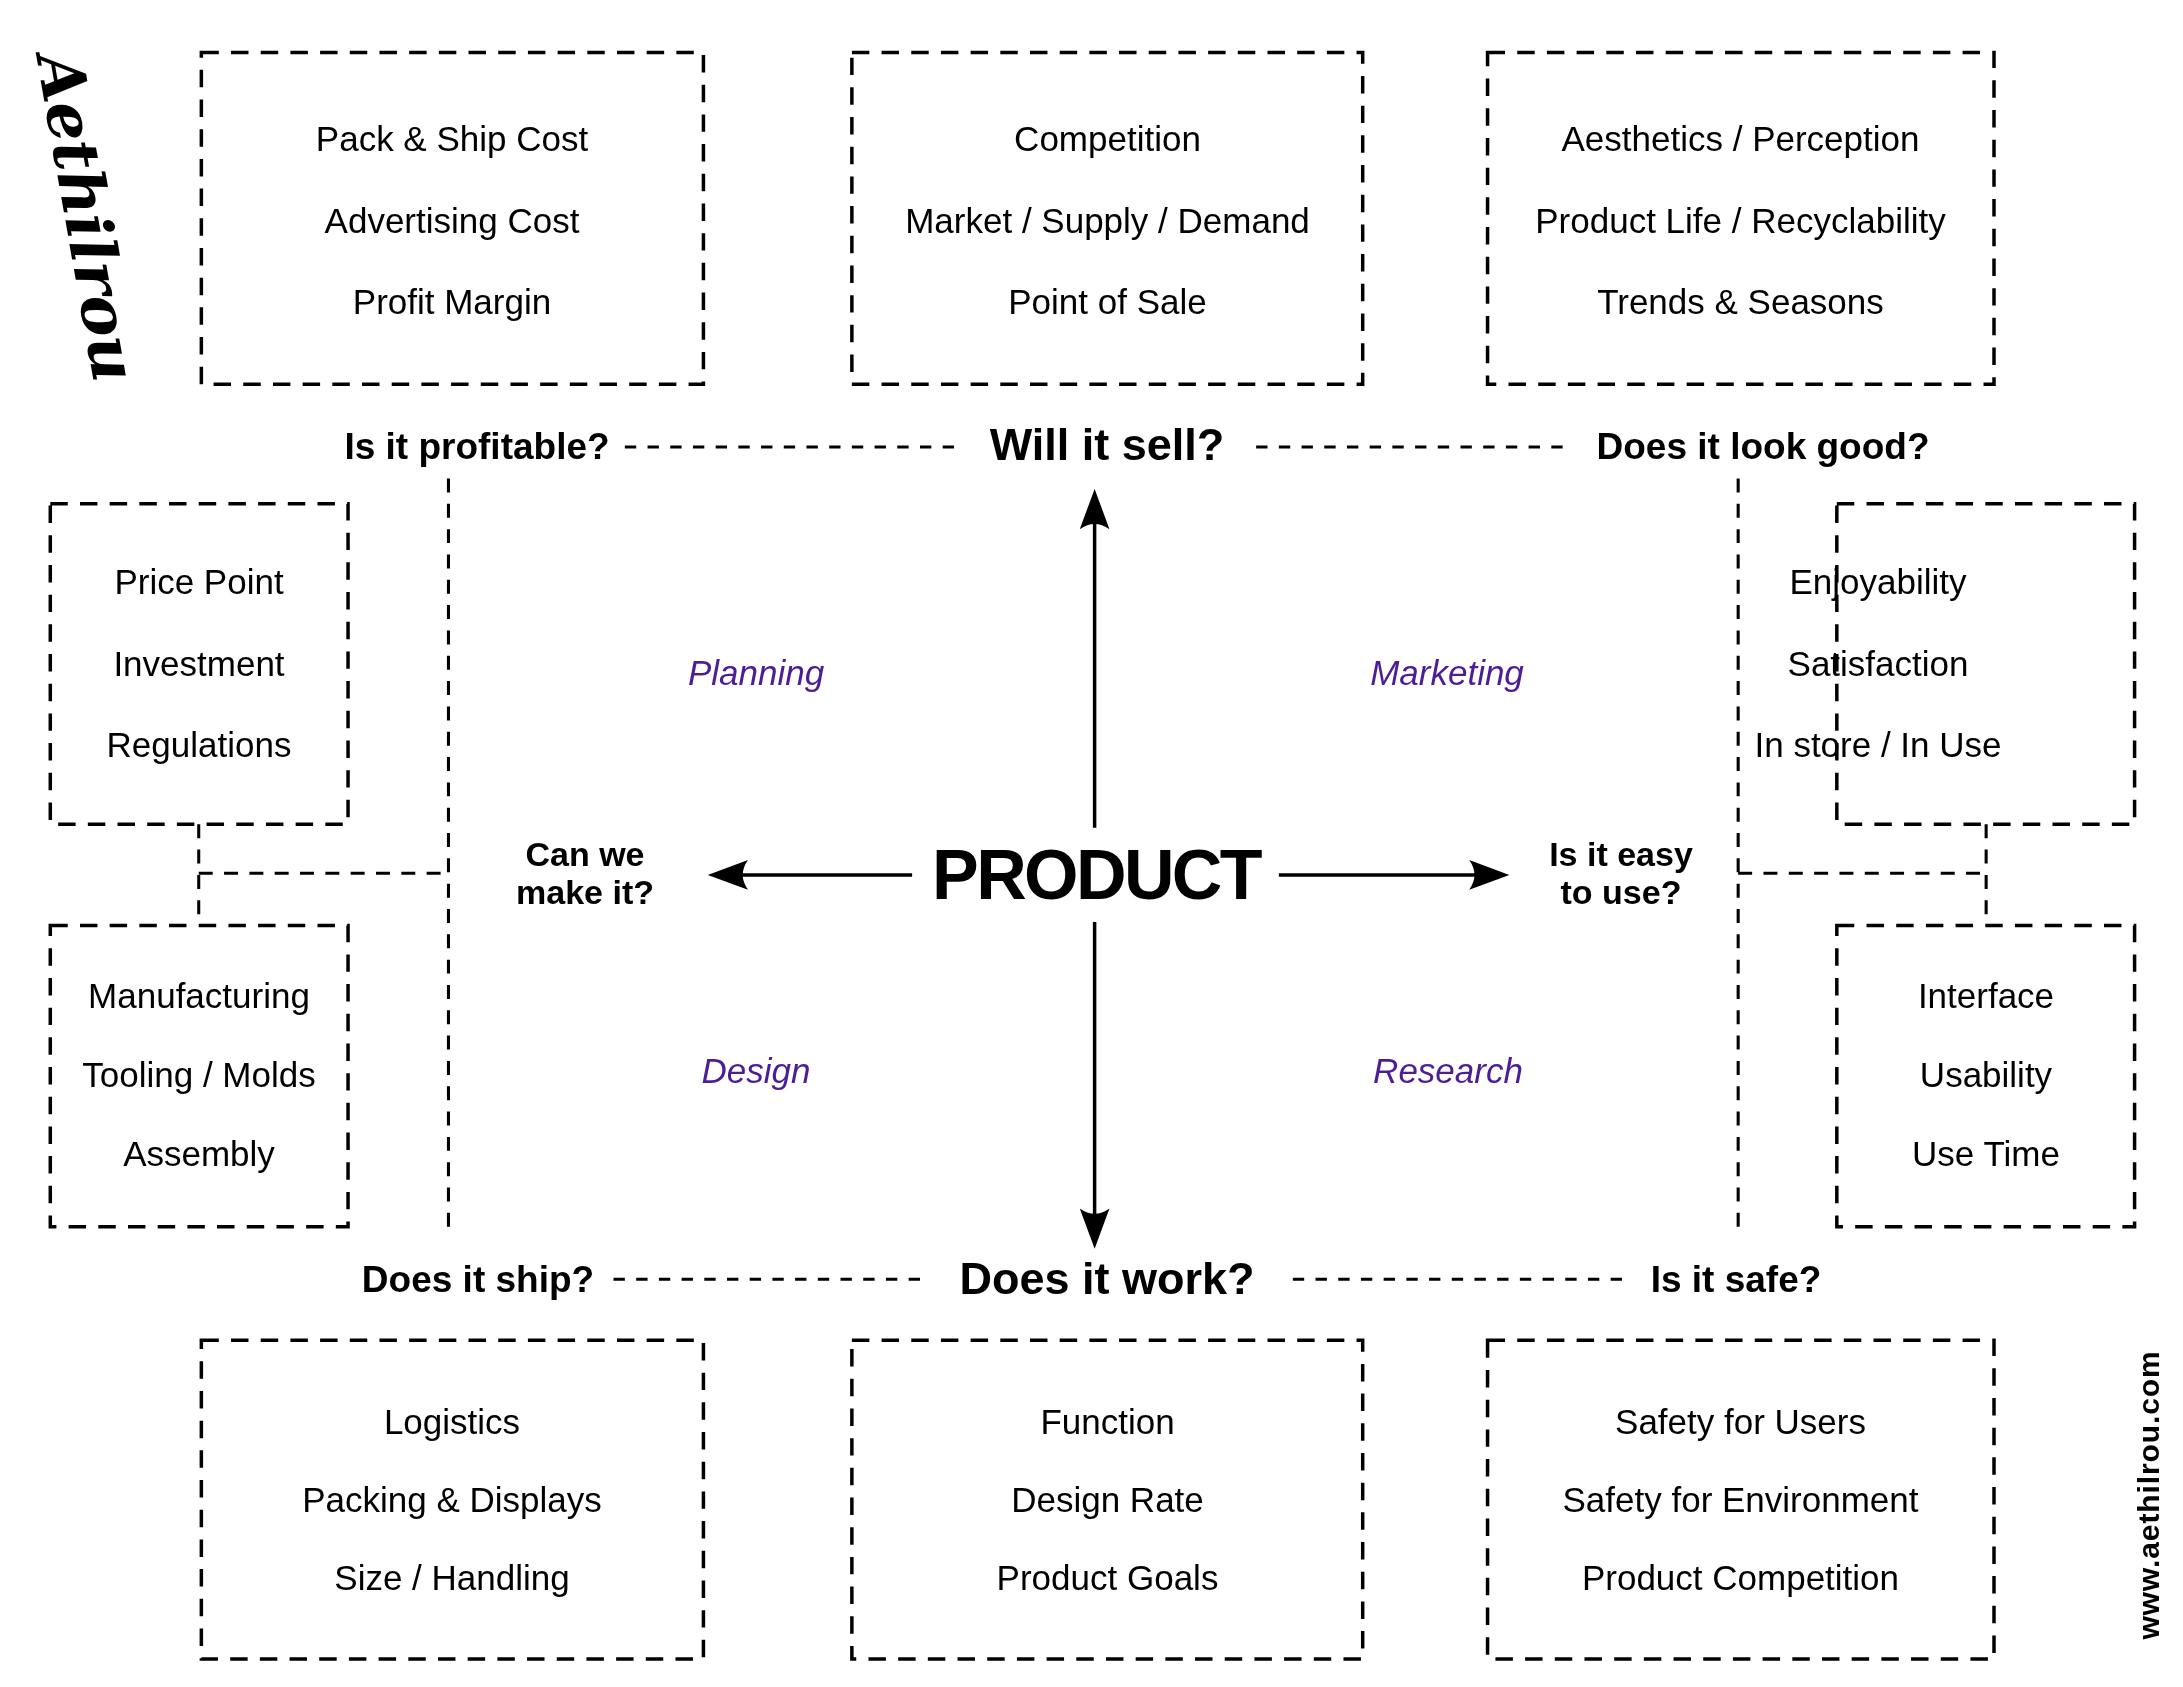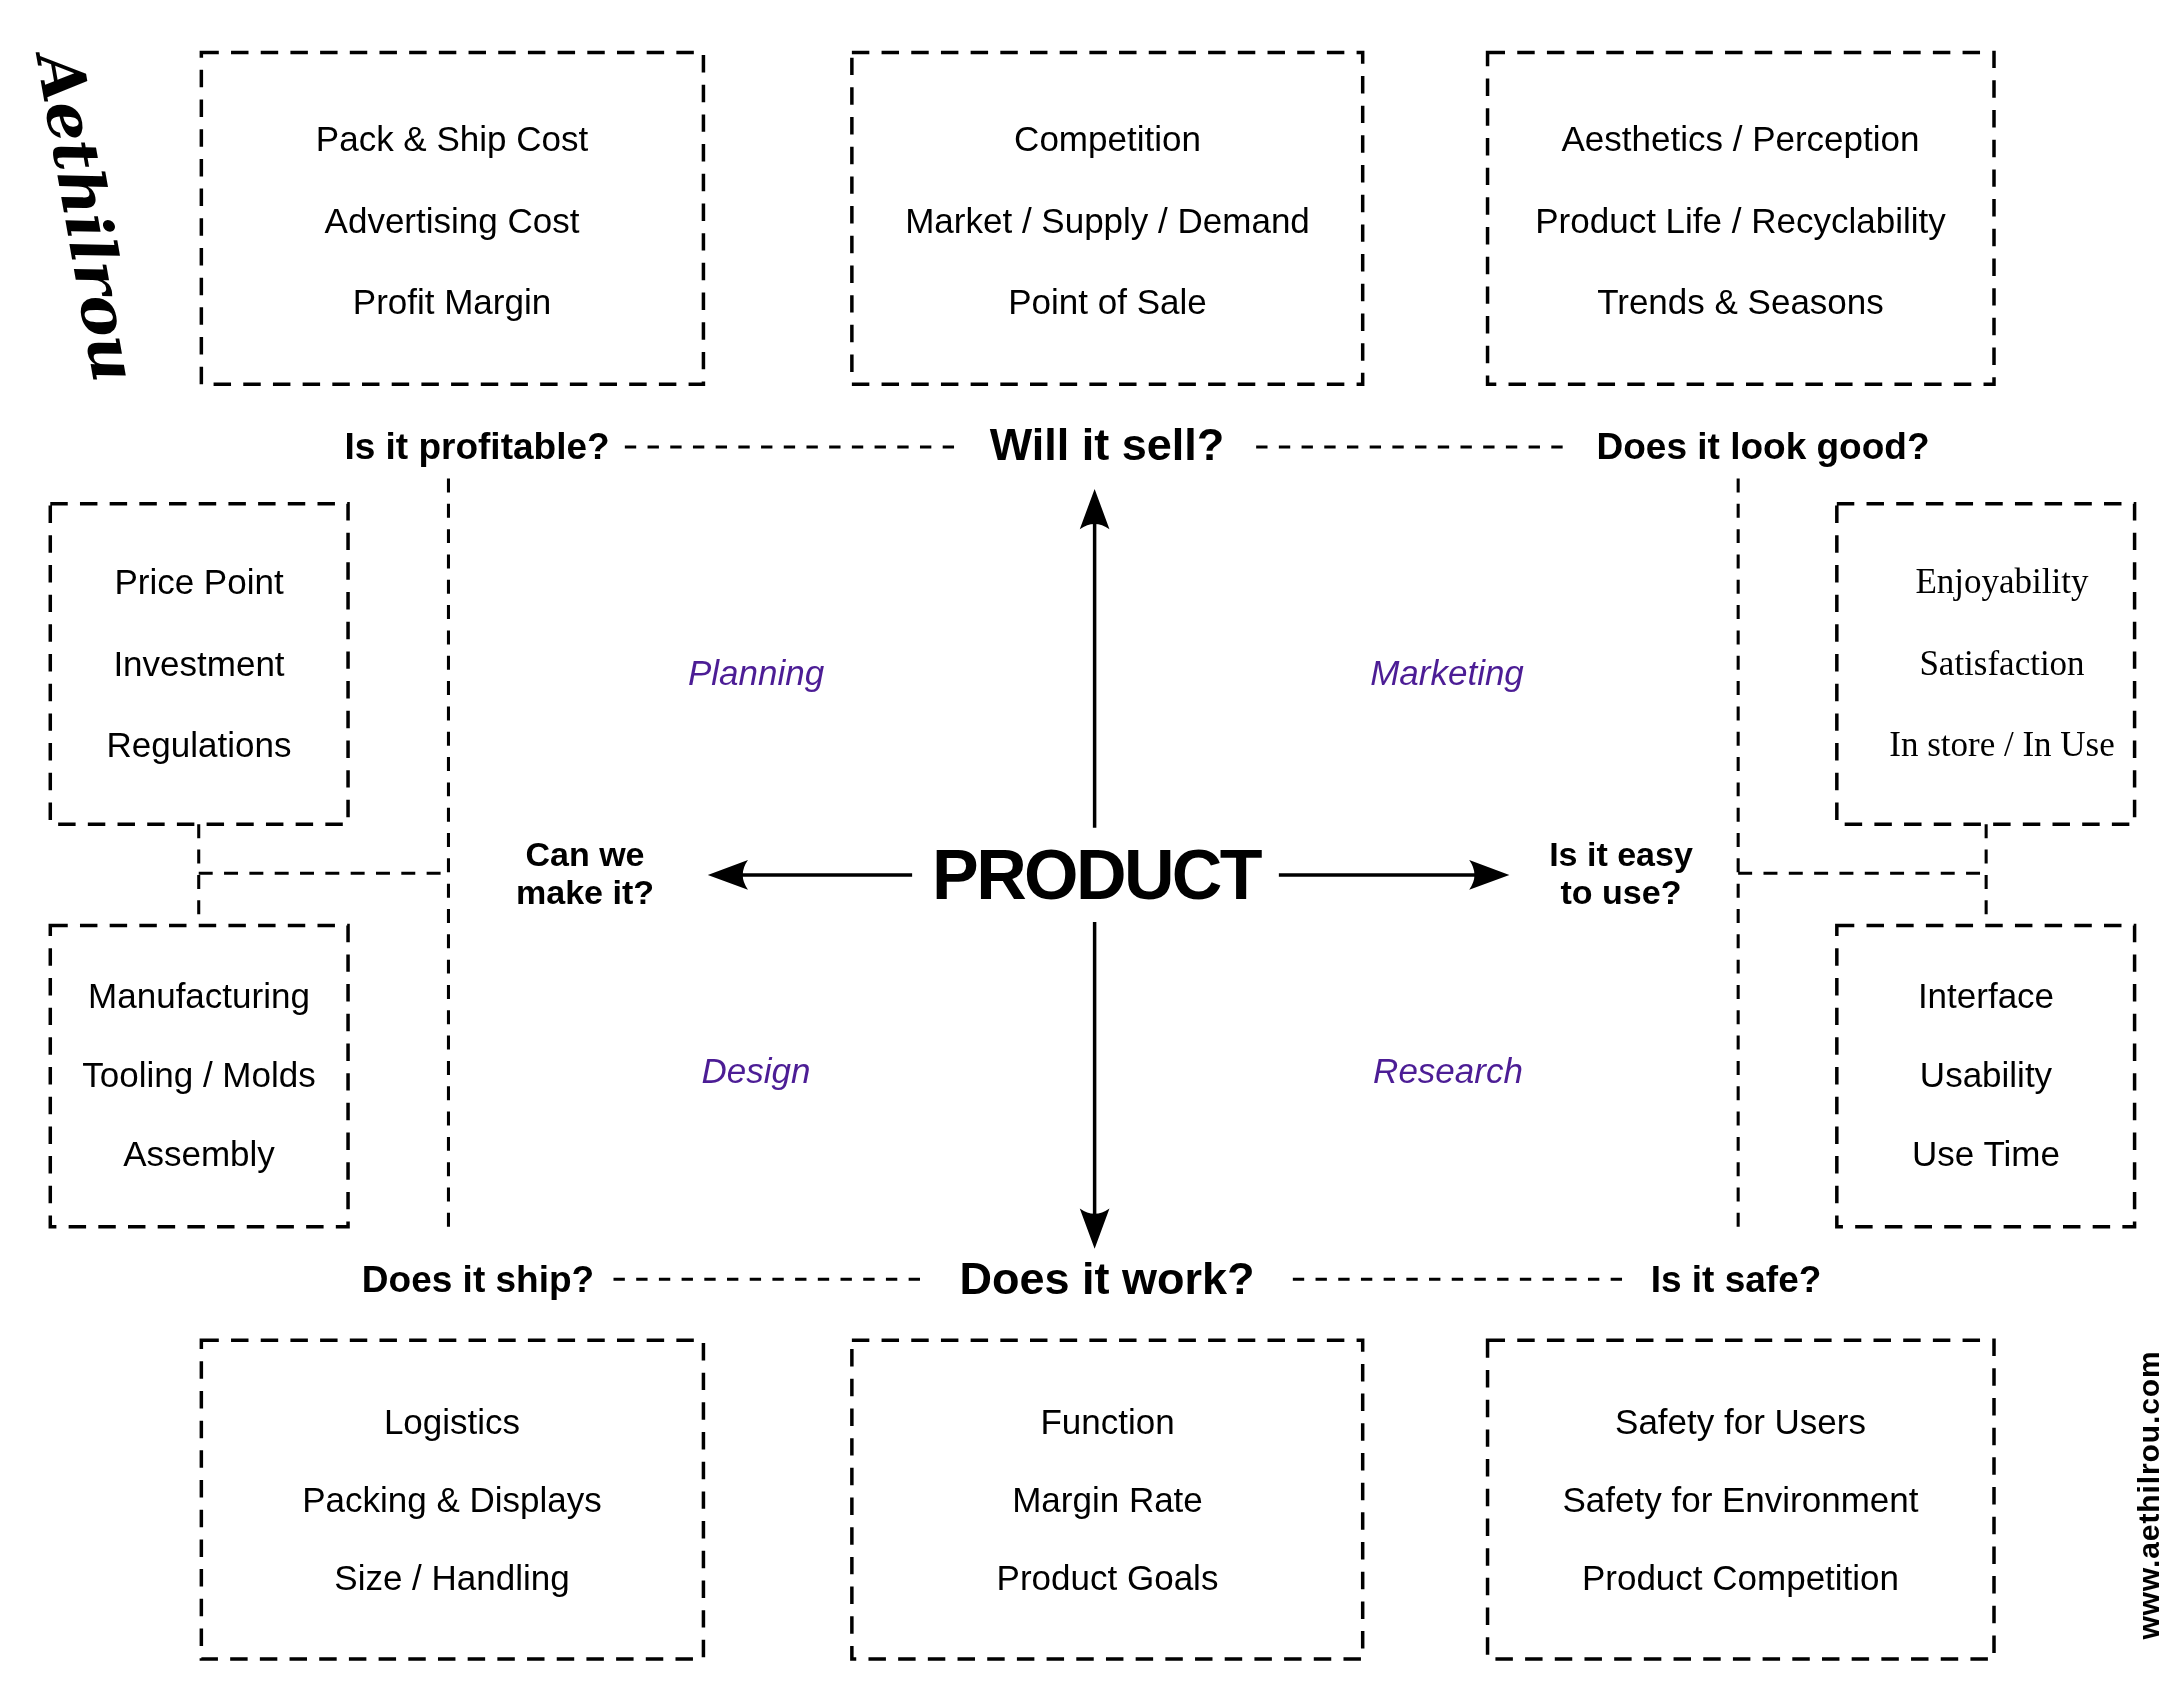--- a/index.html
+++ b/index.html
@@ -107,21 +107,21 @@
   <div class="box-items" style="left:1487px;top:77px;width:507px;height:288px;">
     <div class="item">Aesthetics / Perception</div>
     <div class="item">Product Life / Recyclability</div>
     <div class="item">Trends &amp; Seasons</div>
   </div>
   <div class="box-items" style="left:50px;top:520px;width:298px;height:288px;">
     <div class="item">Price Point</div>
     <div class="item">Investment</div>
     <div class="item">Regulations</div>
   </div>
-  <div class="box-items" style="left:1853px;top:520px;width:298px;height:288px;font-family:Liberation Serif, serif;">
+  <div class="box-items" style="left:1729px;top:520px;width:298px;height:288px;">
     <div class="item">Enjoyability</div>
     <div class="item">Satisfaction</div>
     <div class="item">In store / In Use</div>
   </div>
   <div class="box-items" style="left:50px;top:936px;width:298px;height:279px;">
     <div class="item">Manufacturing</div>
     <div class="item">Tooling / Molds</div>
     <div class="item">Assembly</div>
   </div>
   <div class="box-items" style="left:1837px;top:936px;width:298px;height:279px;">
@@ -129,21 +129,21 @@
     <div class="item">Usability</div>
     <div class="item">Use Time</div>
   </div>
   <div class="box-items" style="left:201px;top:1363px;width:502px;height:275px;">
     <div class="item">Logistics</div>
     <div class="item">Packing &amp; Displays</div>
     <div class="item">Size / Handling</div>
   </div>
   <div class="box-items" style="left:852px;top:1363px;width:511px;height:275px;">
     <div class="item">Function</div>
-    <div class="item">Margin Rate</div>
+    <div class="item">Design Rate</div>
     <div class="item">Product Goals</div>
   </div>
   <div class="box-items" style="left:1487px;top:1363px;width:507px;height:275px;">
     <div class="item">Safety for Users</div>
     <div class="item">Safety for Environment</div>
     <div class="item">Product Competition</div>
   </div>
 
 </div>
 

